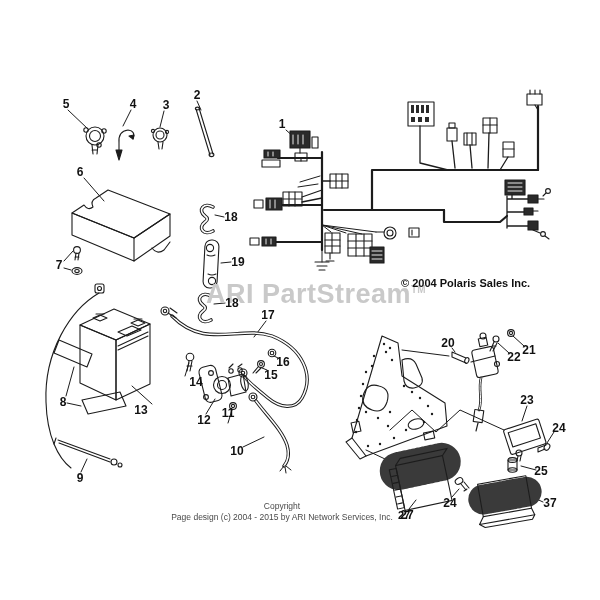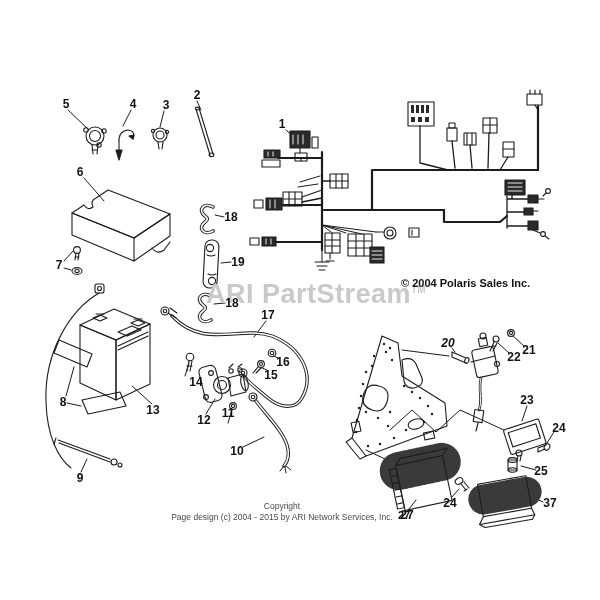--- a/index.html
+++ b/index.html
@@ -394,29 +394,29 @@
       <div class="callout" style="left: 166px; top: 105px; pointer-events: auto;">3</div>
       <div class="callout" style="left: 133px; top: 104px; pointer-events: auto;">4</div>
       <div class="callout" style="left: 66px; top: 104px; pointer-events: auto;">5</div>
       <div class="callout" style="left: 80px; top: 172px; pointer-events: auto;">6</div>
       <div class="callout" style="left: 59px; top: 265px; pointer-events: auto;">7</div>
       <div class="callout" style="left: 63px; top: 402px; pointer-events: auto;">8</div>
       <div class="callout" style="left: 80px; top: 478px; pointer-events: auto;">9</div>
       <div class="callout" style="left: 237px; top: 451px; pointer-events: auto;">10</div>
       <div class="callout" style="left: 228px; top: 413px; pointer-events: auto;">11</div>
       <div class="callout" style="left: 204px; top: 420px; pointer-events: auto;">12</div>
-      <div class="callout" style="left: 153px; top: 410px; pointer-events: auto;">13</div>
+      <div class="callout" style="left: 141px; top: 410px; pointer-events: auto;">13</div>
       <div class="callout" style="left: 184px; top: 382px; pointer-events: auto; margin-left: 12px;">14</div>
       <div class="callout" style="left: 271px; top: 375px; pointer-events: auto;">15</div>
       <div class="callout" style="left: 283px; top: 362px; pointer-events: auto;">16</div>
       <div class="callout" style="left: 268px; top: 315px; pointer-events: auto;">17</div>
       <div class="callout" style="left: 231px; top: 217px; pointer-events: auto;">18</div>
       <div class="callout" style="left: 232px; top: 303px; pointer-events: auto;">18</div>
       <div class="callout" style="left: 238px; top: 262px; pointer-events: auto;">19</div>
-      <div class="callout" style="left: 448px; top: 343px; pointer-events: auto; font-style: italic;">20</div>
+      <div class="callout" style="left: 448px; top: 343px; pointer-events: auto;">20</div>
       <div class="callout" style="left: 529px; top: 350px; pointer-events: auto;">21</div>
       <div class="callout" style="left: 514px; top: 357px; pointer-events: auto;">22</div>
       <div class="callout" style="left: 527px; top: 400px; pointer-events: auto;">23</div>
       <div class="callout" style="left: 559px; top: 428px; pointer-events: auto;">24</div>
       <div class="callout" style="left: 450px; top: 503px; pointer-events: auto;">24</div>
       <div class="callout" style="left: 541px; top: 471px; pointer-events: auto;">25</div>
       <div class="callout" style="left: 550px; top: 503px; pointer-events: auto;">37</div>
       <div class="callout" style="left: 407px; top: 515px; pointer-events: auto;">27</div>
     </div>
 </div>

